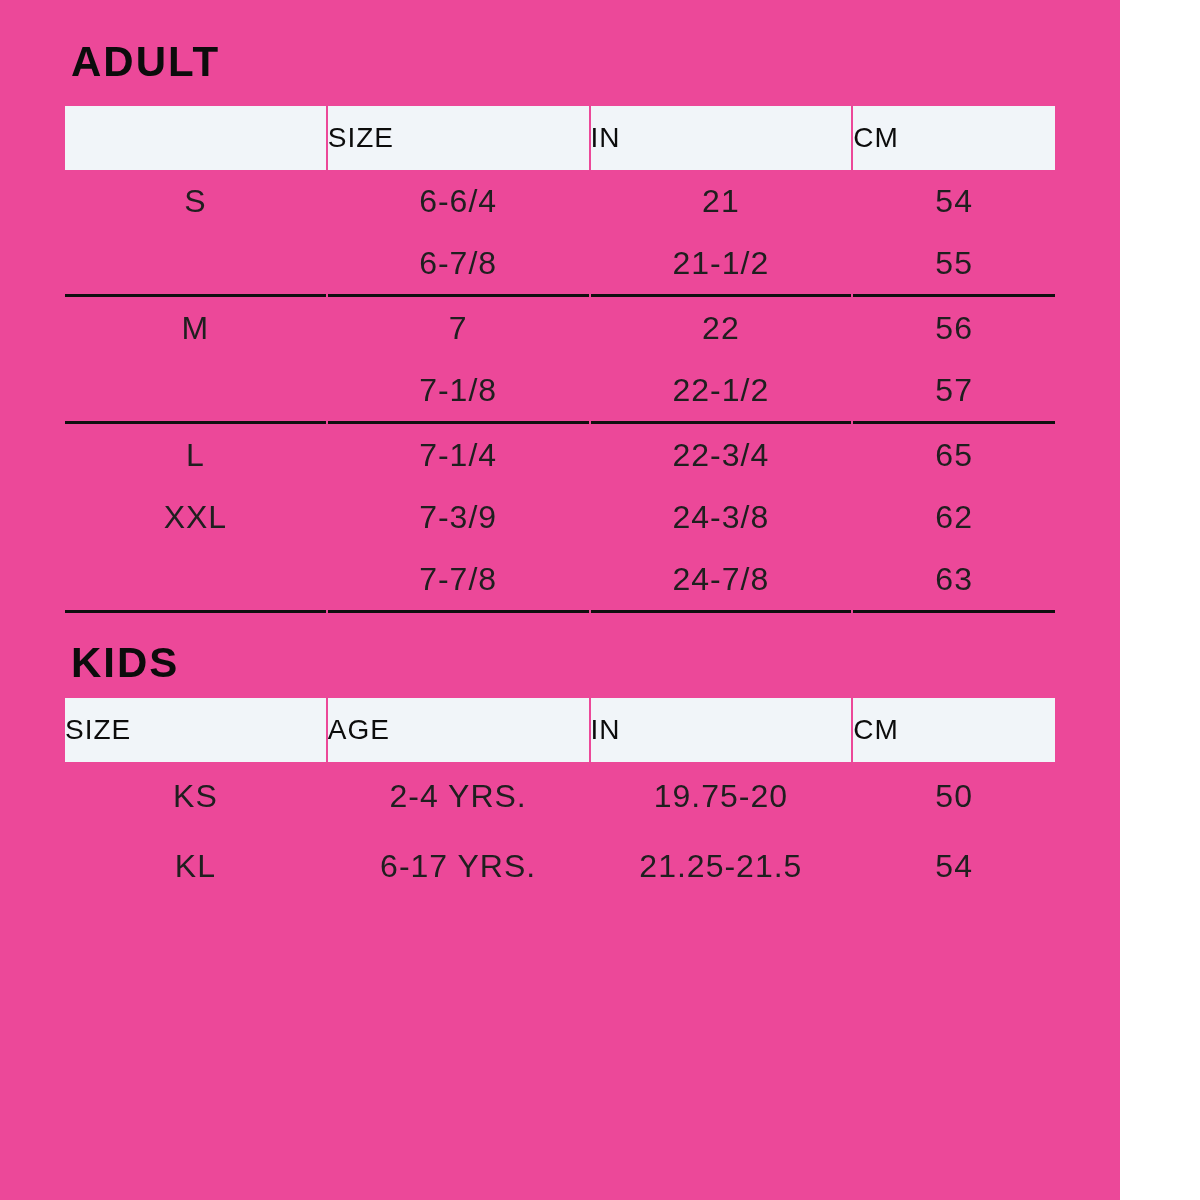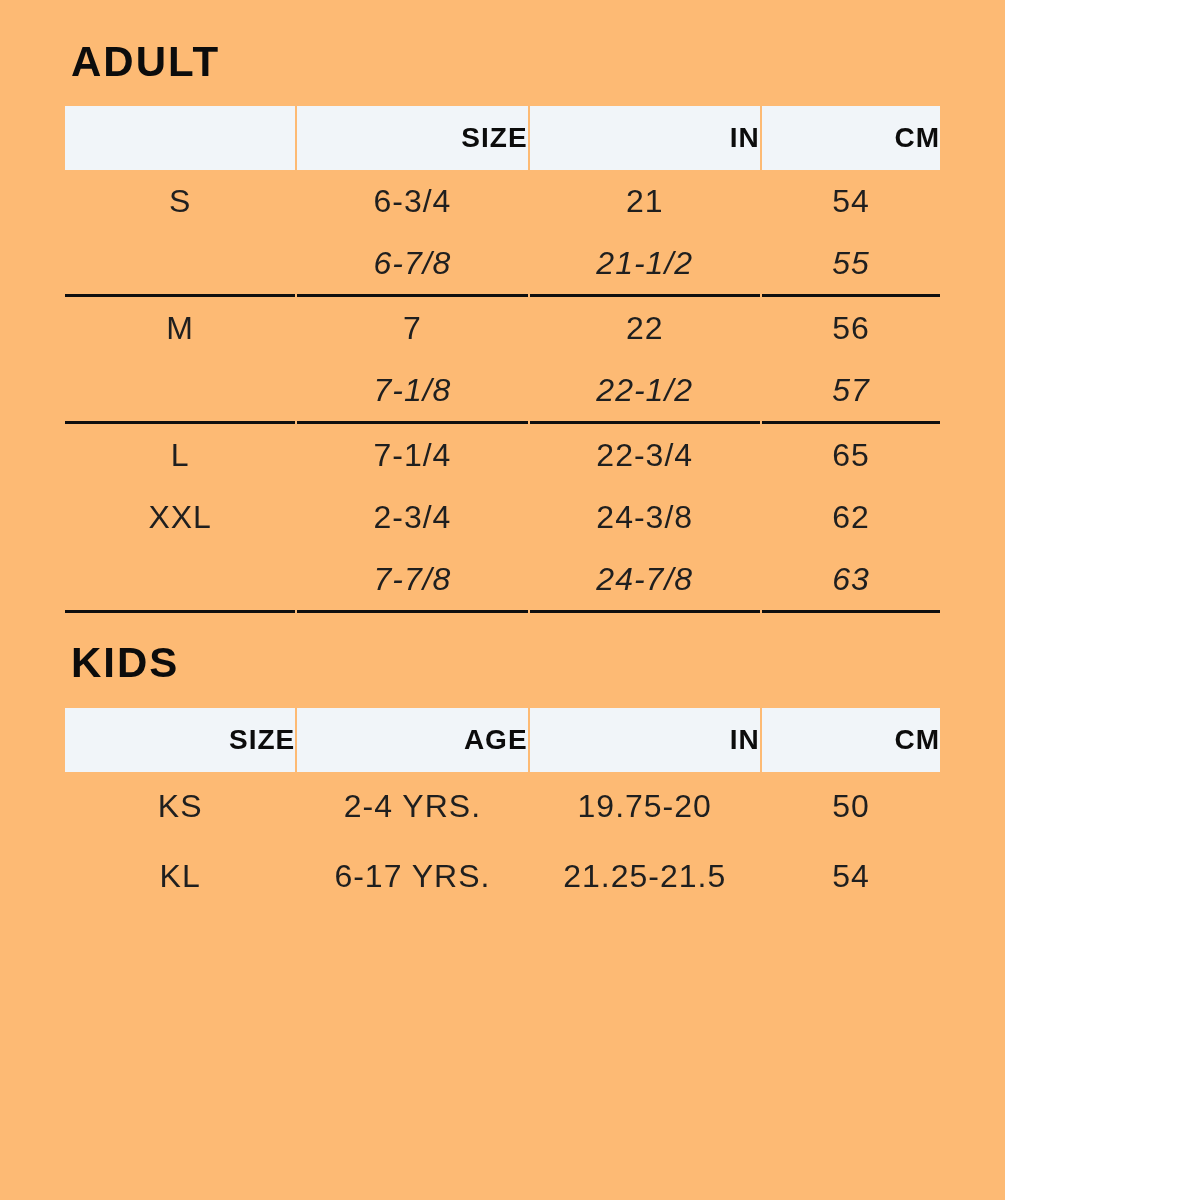--- a/index.html
+++ b/index.html
@@ -3,53 +3,53 @@
 <meta charset="utf-8">
 <style>
   html, body {
     margin: 0;
     padding: 0;
     background: #ffffff;
     font-family: "Liberation Sans", sans-serif;
     color: #111111;
   }
   .page {
-    width: 1005px;
+    width: 1120px;
     height: 1200px;
     box-sizing: border-box;
     padding: 38px 63px 16px 63px;
-    background: #fdba74;
+    background: #ec4899;
     overflow: hidden;
   }
   .section-title {
     font-size: 42px;
     font-weight: bold;
     letter-spacing: 2px;
     color: #0c0c0c;
     margin: 0 0 20px 8px;
     line-height: 1.15;
   }
   .kids-title {
     margin-top: 26px;
-    margin-bottom: 20px;
+    margin-bottom: 10px;
   }
   table.size-table {
     width: 100%;
     table-layout: fixed;
     border-collapse: separate;
     border-spacing: 2px 0;
   }
   table.size-table th {
     background: #f1f5f9;
     height: 64px;
     font-size: 28px;
-    font-weight: bold;
+    font-weight: normal;
     letter-spacing: 1px;
     color: #0c0c0c;
-    text-align: right;
+    text-align: left;
     vertical-align: middle;
     padding: 0;
   }
   table.size-table td {
     text-align: center;
     vertical-align: middle;
     font-size: 32px;
     font-weight: normal;
     letter-spacing: 1px;
     color: #1f1f1f;
@@ -58,21 +58,20 @@
   table.adult td  { height: 62px; }
   table.kids td   { height: 70px; margin-top: 12px; }
   td.size-label {
     font-weight: bold;
     font-size: 29px;
     letter-spacing: 1px;
     color: #0c0c0c;
   }
   tr.group-end td {
     border-bottom: 3px solid #0f0f0f;
-    font-style: italic;
   }
 </style>
 </head>
 <body>
 
 <div class="page">
 
   <section>
     <h1 class="section-title">ADULT</h1>
 
@@ -88,21 +87,21 @@
           <th></th>
           <th>SIZE</th>
           <th>IN</th>
           <th>CM</th>
         </tr>
       </thead>
       <tbody>
 
         <tr>
           <td class="size-label">S</td>
-          <td>6-3/4</td>
+          <td>6-6/4</td>
           <td>21</td>
           <td>54</td>
         </tr>
         <tr class="group-end">
           <td class="size-label"></td>
           <td>6-7/8</td>
           <td>21-1/2</td>
           <td>55</td>
         </tr>
 
@@ -122,21 +121,21 @@
         <tr>
           <td class="size-label">L</td>
           <td>7-1/4</td>
           <td>22-3/4</td>
           <td>65</td>
         </tr>
 
 
         <tr>
           <td class="size-label">XXL</td>
-          <td>2-3/4</td>
+          <td>7-3/9</td>
           <td>24-3/8</td>
           <td>62</td>
         </tr>
         <tr class="group-end">
           <td class="size-label"></td>
           <td>7-7/8</td>
           <td>24-7/8</td>
           <td>63</td>
         </tr>
       </tbody>

